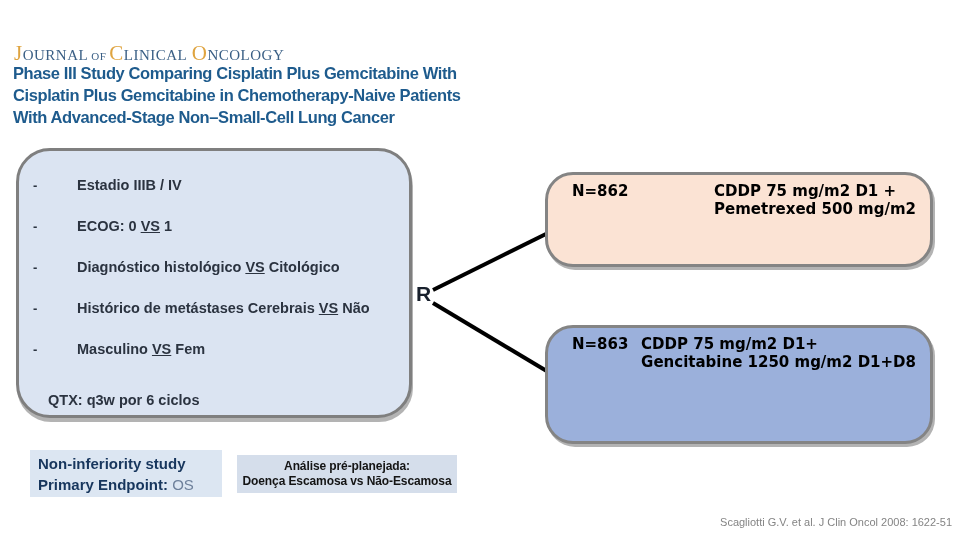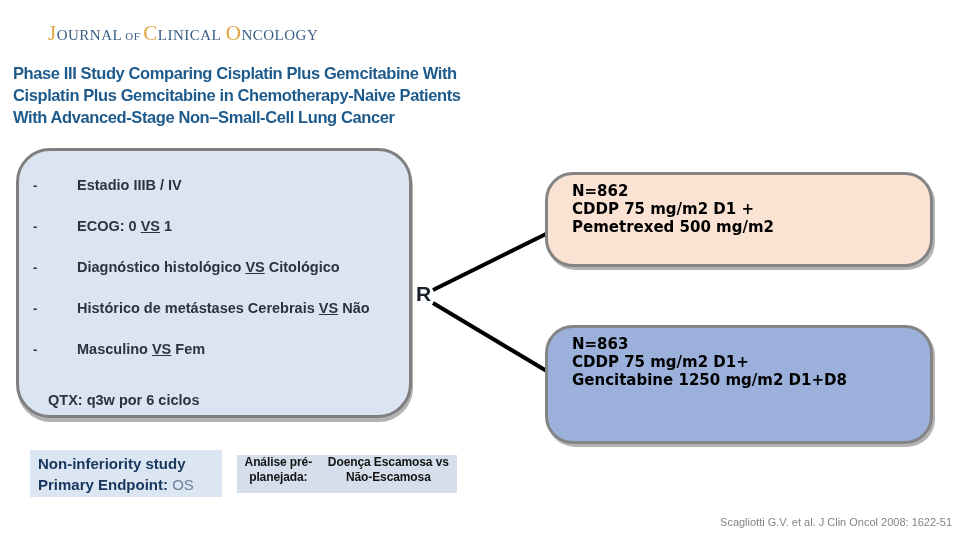--- a/index.html
+++ b/index.html
@@ -2,23 +2,23 @@
 <html><head>
 <meta charset="utf-8">
 <style>
   html,body{margin:0;padding:0;background:#ffffff;}
   .slide{
     position:relative;width:960px;height:540px;background:#ffffff;overflow:hidden;
     font-family:"Liberation Sans",sans-serif;
   }
   
   .logo{
-    position:absolute;left:14px;top:21px;
+    position:absolute;left:14px;top:41px;
     font-family:"Liberation Serif",serif;
-    color:#3A5F85;white-space:nowrap;letter-spacing:.5px;margin-left:34px;
+    color:#3A5F85;white-space:nowrap;letter-spacing:.5px;
   }
   .logo .ini{font-size:21px;color:#DFA440;font-weight:400;}
   .logo .rest{font-size:15px;}
   .logo .small{font-size:11px;margin:0 3px;}
   
   .title{
     position:absolute;left:13px;top:62px;
     color:#1E5B8D;font-size:16.5px;font-weight:700;letter-spacing:-.4px;
     line-height:22px;
   }
@@ -41,38 +41,38 @@
     font-size:21px;font-weight:700;color:#18202C;
   }
   .connectors{position:absolute;left:0;top:0;width:960px;height:540px;pointer-events:none;}
   
   .arm{
     position:absolute;left:545px;width:388px;
     border:3px solid #848484;border-radius:28px;
     box-shadow:2px 3px 0 #B3B3B3;
     box-sizing:border-box;
     padding:7px 14px 8px 24px;
-    display:flex;flex-direction:column;
+    display:flex;flex-direction:row;justify-content:space-between;
     font-family:"DejaVu Sans","Liberation Sans",sans-serif;
     font-size:15px;font-weight:700;color:#000000;
   }
   .arm-top{top:172px;height:95px;background:#FBE3D4;}
   .arm-bottom{top:325px;height:119px;background:#9BB0DB;}
   .arm .drug{line-height:18px;}
   
   .noninf-box{
     position:absolute;left:30px;top:450px;width:192px;height:47px;
     background:#DCE6F2;box-sizing:border-box;padding:3px 0 0 8px;
     color:#17365D;font-size:15px;font-weight:700;line-height:21px;
   }
   .noninf-box .os{color:#6E809B;font-weight:400;}
   .analysis-box{
     position:absolute;left:237px;top:455px;width:220px;height:38px;
     background:#D5DEEB;box-sizing:border-box;
-    display:flex;flex-direction:row;justify-content:center;
+    display:flex;flex-direction:column;justify-content:center;
     text-align:center;color:#141414;font-size:12px;font-weight:700;
     line-height:15px;letter-spacing:-.1px;
   }
   
   .citation{
     position:absolute;right:8px;top:516px;
     font-size:11px;color:#848484;
   }
 </style>
 </head>

